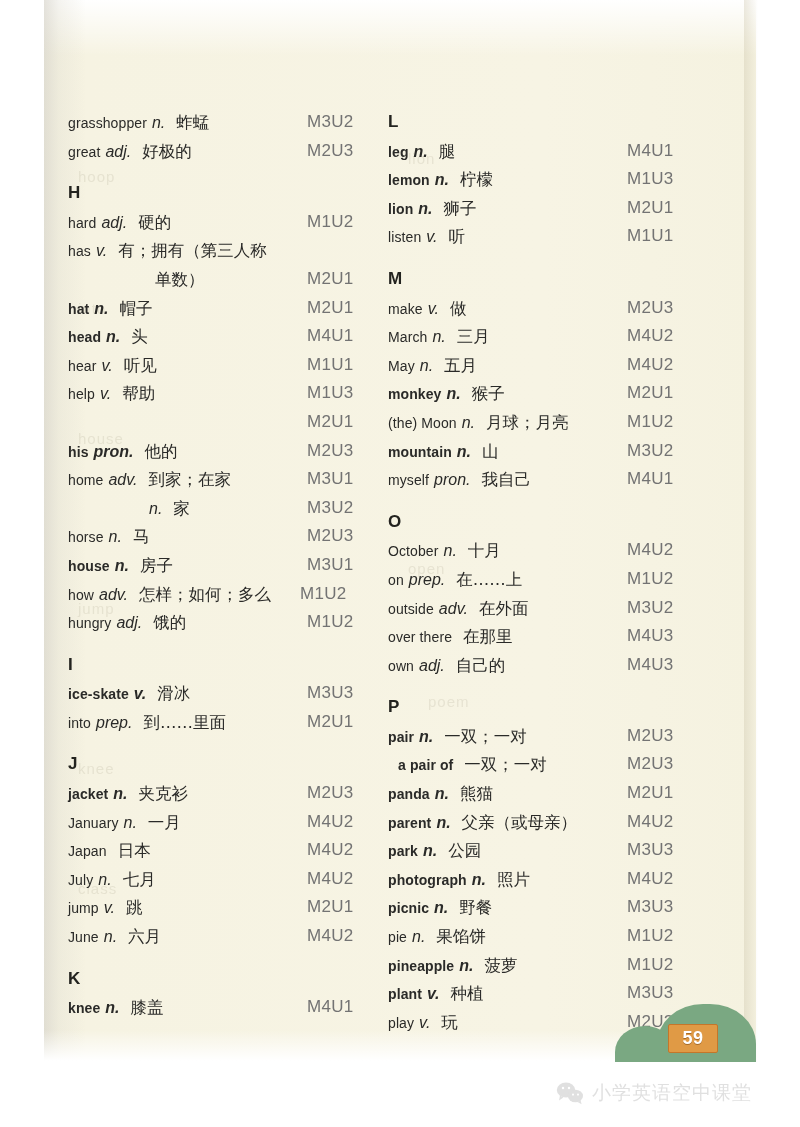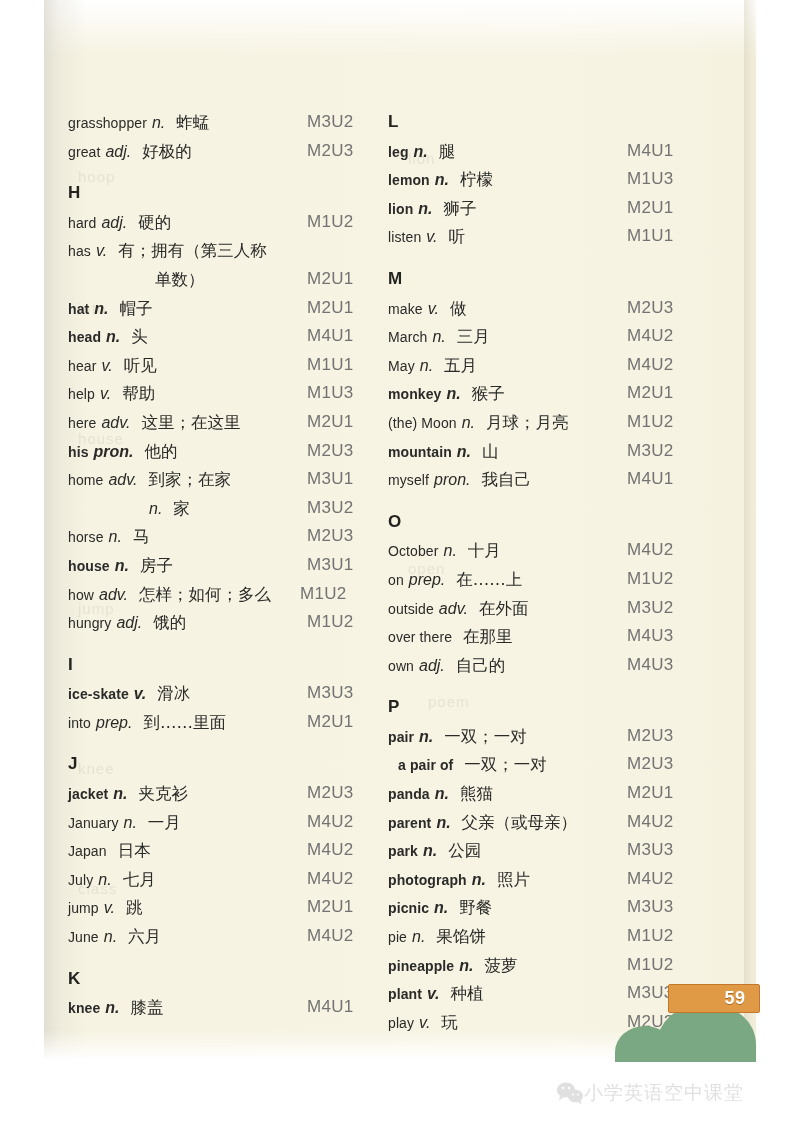--- a/index.html
+++ b/index.html
@@ -165,44 +165,44 @@
     left: -42px;
     top: 22px;
     width: 60px;
     height: 36px;
     background: #7aa882;
     border-radius: 30px 30px 0 0 / 26px 26px 0 0;
   }
   .page-badge {
     position: absolute;
     left: 668px;
-    top: 984px;
+    top: 1024px;
     width: 48px;
     height: 27px;
     background: #e09a45;
     border: 1.5px solid #c4762a;
     border-radius: 2px;
     display: flex;
     align-items: center;
     justify-content: center;
     color: #ffffff;
     font-size: 18px;
     font-weight: bold;
     letter-spacing: 0.5px;
     text-shadow: 0 1px 0 rgba(120,70,15,0.55);
-    padding-left: 42px;
   }
 
   
   .watermark {
     position: absolute;
     left: 556px;
     top: 1080px;
     display: flex;
     align-items: center;
+    gap: 8px;
     opacity: 0.30;
     user-select: none;
   }
   .wm-text {
     font-size: 19px;
     color: #9a9a9a;
     letter-spacing: 1px;
     font-family: "DejaVu Sans", "Liberation Sans", sans-serif;
   }
   .wechat-icon { display: block; }
@@ -260,21 +260,20 @@
       </div>
       <div class="entry">
         <span class="term-area"><span class="word">hear</span><span class="pos">v.</span><span class="cn">听见</span></span>
         <span class="code">M1U1</span>
       </div>
       <div class="entry">
         <span class="term-area"><span class="word">help</span><span class="pos">v.</span><span class="cn">帮助</span></span>
         <span class="code">M1U3</span>
       </div>
       <div class="entry">
-        <span class="term-area"><span class="word">here</span><span class="pos">adv.</span><span class="cn">这里；在这里</span></span>
         <span class="code">M2U1</span>
       </div>
       <div class="entry">
         <span class="term-area"><span class="word b">his</span><span class="pos b">pron.</span><span class="cn">他的</span></span>
         <span class="code">M2U3</span>
       </div>
       <div class="entry">
         <span class="term-area"><span class="word">home</span><span class="pos">adv.</span><span class="cn">到家；在家</span></span>
         <span class="code">M3U1</span>
       </div>

